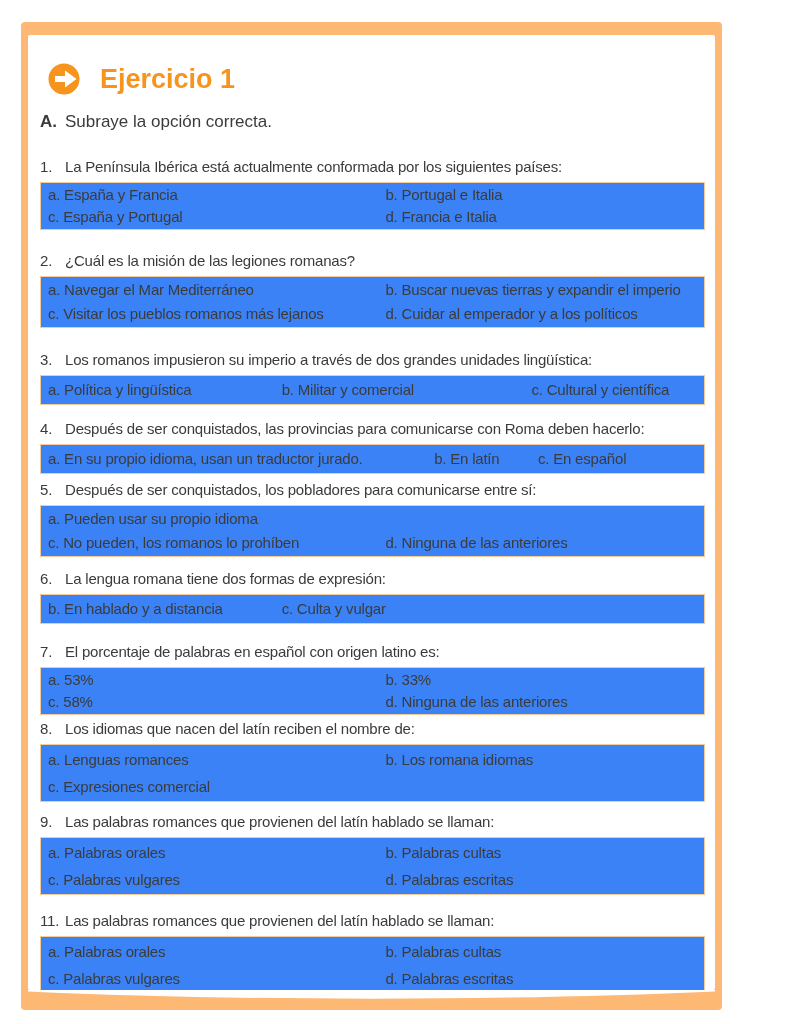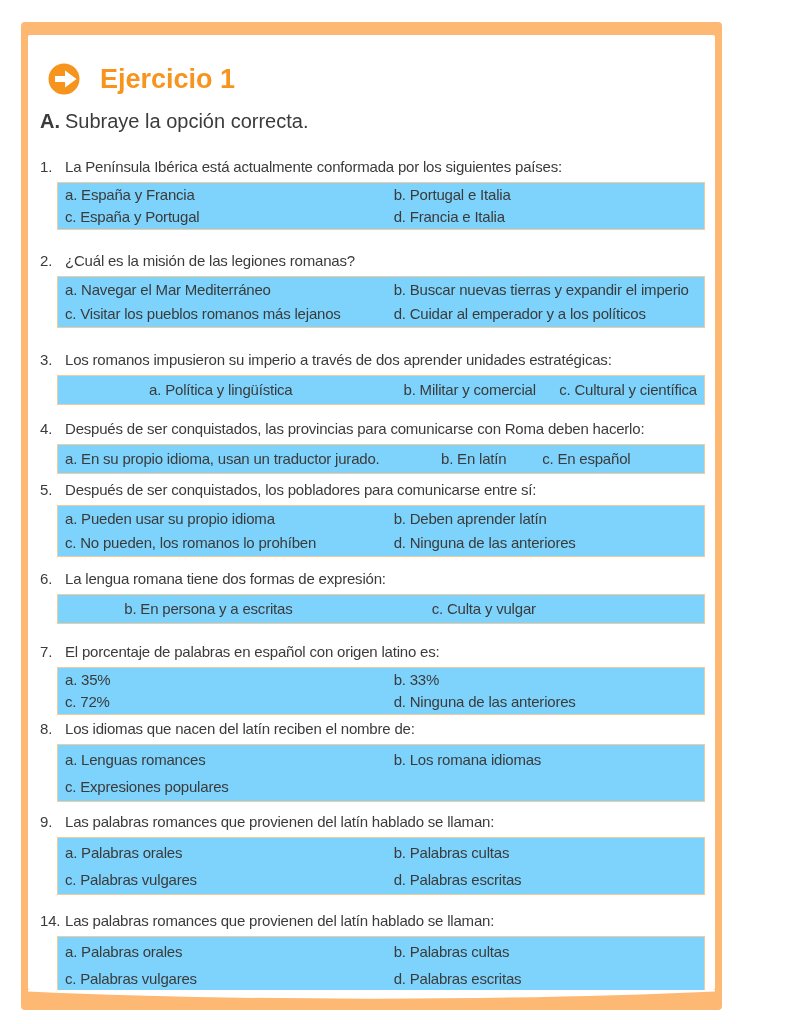--- a/index.html
+++ b/index.html
@@ -15,32 +15,32 @@
     position:absolute;left:7px;top:13px;right:7px;bottom:20px;
     background:#ffffff;border-radius:2px;
   }
   .wave{position:absolute;top:100%;left:0;width:100%;height:12px;display:block;}
   .inner{position:absolute;left:0;top:0;right:0;bottom:0;padding:18px 10px 0 12px;overflow:hidden;}
 
   .title-row{display:flex;align-items:center;gap:20px;margin:10px 0 0 8px;}
   .title-row svg{display:block;flex:none;}
   .page-title{margin:0;font-size:27px;font-weight:bold;color:#F7941D;letter-spacing:0;}
 
-  .instruction{margin:17px 0 0 0;font-size:20px;line-height:19px;}
+  .instruction{margin:17px 0 0 0;font-size:17px;line-height:19px;}
   .instr-label{display:inline-block;width:25px;font-weight:bold;}
 
   .questions{margin:0;font-size:15px;letter-spacing:-0.2px;}
   .question{margin-top:16px;}
   .qline{display:flex;line-height:19px;margin-bottom:6px;}
   .qnum{flex:none;width:25px;}
   .qtext{flex:1;}
-  .qbox{margin-left:17px;border:1px solid #F6CB9C;padding:1px 7px;line-height:20px;background:#7dd3fc;}
+  .qbox{border:1px solid #F6CB9C;padding:1px 7px;line-height:20px;background:#3b82f6;}
   .row{display:grid;}
   .v2 .row{grid-template-columns:52% 48%;}
-  .v3 .row{grid-template-columns:36% 38.5% 25.5%;text-align:right;}
+  .v3 .row{grid-template-columns:36% 38.5% 25.5%;}
   .v3w .row{grid-template-columns:59.5% 16% 24.5%;}
   .tight .row{padding:1px 0;}
   .normal .row{padding:2px 0;}
   .roomy .row{padding:3.5px 0;}
   .single .row{padding:3px 0;}
   .opt{display:block;white-space:nowrap;overflow:hidden;}
 </style>
 </head>
 <body>
 
@@ -93,21 +93,21 @@
                 </div>
                 <div class="row">
                   <span class="opt">c. Visitar los pueblos romanos más lejanos</span>
                   <span class="opt">d. Cuidar al emperador y a los políticos</span>
                 </div>
               </div>
             </div>
             <div class="question" style="margin-top: 22px;">
               <div class="qline">
                 <span class="qnum">3.</span>
-                <span class="qtext">Los romanos impusieron su imperio a través de dos aprender unidades estratégicas:</span>
+                <span class="qtext">Los romanos impusieron su imperio a través de dos grandes unidades lingüística:</span>
               </div>
               <div class="qbox v3 single">
                 <div class="row">
                   <span class="opt">a. Política y lingüística</span>
                   <span class="opt">b. Militar y comercial</span>
                   <span class="opt">c. Cultural y científica</span>
                 </div>
               </div>
             </div>
             <div class="question" style="margin-top: 14px;">
@@ -124,68 +124,67 @@
               </div>
             </div>
             <div class="question" style="margin-top: 6px;">
               <div class="qline">
                 <span class="qnum">5.</span>
                 <span class="qtext">Después de ser conquistados, los pobladores para comunicarse entre sí:</span>
               </div>
               <div class="qbox v2 normal">
                 <div class="row">
                   <span class="opt">a. Pueden usar su propio idioma</span>
-                  <span class="opt">b. Deben aprender latín</span>
                 </div>
                 <div class="row">
                   <span class="opt">c. No pueden, los romanos lo prohíben</span>
                   <span class="opt">d. Ninguna de las anteriores</span>
                 </div>
               </div>
             </div>
             <div class="question" style="margin-top: 12px;">
               <div class="qline">
                 <span class="qnum">6.</span>
                 <span class="qtext">La lengua romana tiene dos formas de expresión:</span>
               </div>
               <div class="qbox v3 single">
                 <div class="row">
-                  <span class="opt">b. En persona y a escritas</span>
+                  <span class="opt">b. En hablado y a distancia</span>
                   <span class="opt">c. Culta y vulgar</span>
                 </div>
               </div>
             </div>
             <div class="question" style="margin-top: 18px;">
               <div class="qline">
                 <span class="qnum">7.</span>
                 <span class="qtext">El porcentaje de palabras en español con origen latino es:</span>
               </div>
               <div class="qbox v2 tight">
                 <div class="row">
-                  <span class="opt">a. 35%</span>
+                  <span class="opt">a. 53%</span>
                   <span class="opt">b. 33%</span>
                 </div>
                 <div class="row">
-                  <span class="opt">c. 72%</span>
+                  <span class="opt">c. 58%</span>
                   <span class="opt">d. Ninguna de las anteriores</span>
                 </div>
               </div>
             </div>
             <div class="question" style="margin-top: 4px;">
               <div class="qline">
                 <span class="qnum">8.</span>
                 <span class="qtext">Los idiomas que nacen del latín reciben el nombre de:</span>
               </div>
               <div class="qbox v2 roomy">
                 <div class="row">
                   <span class="opt">a. Lenguas romances</span>
                   <span class="opt">b. Los romana idiomas</span>
                 </div>
                 <div class="row">
-                  <span class="opt">c. Expresiones populares</span>
+                  <span class="opt">c. Expresiones comercial</span>
                 </div>
               </div>
             </div>
             <div class="question" style="margin-top: 10px;">
               <div class="qline">
                 <span class="qnum">9.</span>
                 <span class="qtext">Las palabras romances que provienen del latín hablado se llaman:</span>
               </div>
               <div class="qbox v2 roomy">
                 <div class="row">
@@ -193,21 +192,21 @@
                   <span class="opt">b. Palabras cultas</span>
                 </div>
                 <div class="row">
                   <span class="opt">c. Palabras vulgares</span>
                   <span class="opt">d. Palabras escritas</span>
                 </div>
               </div>
             </div>
             <div class="question" style="margin-top: 16px;">
               <div class="qline">
-                <span class="qnum">14.</span>
+                <span class="qnum">11.</span>
                 <span class="qtext">Las palabras romances que provienen del latín hablado se llaman:</span>
               </div>
               <div class="qbox v2 roomy">
                 <div class="row">
                   <span class="opt">a. Palabras orales</span>
                   <span class="opt">b. Palabras cultas</span>
                 </div>
                 <div class="row">
                   <span class="opt">c. Palabras vulgares</span>
                   <span class="opt">d. Palabras escritas</span>

